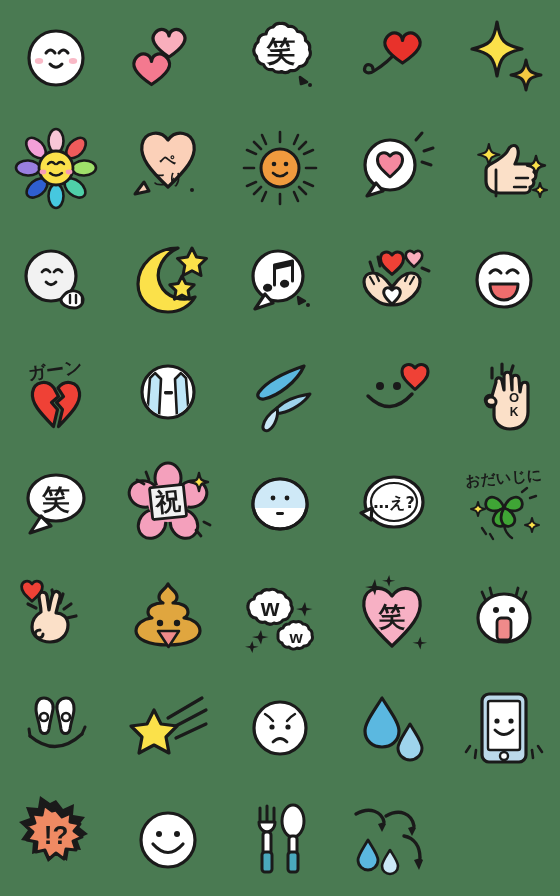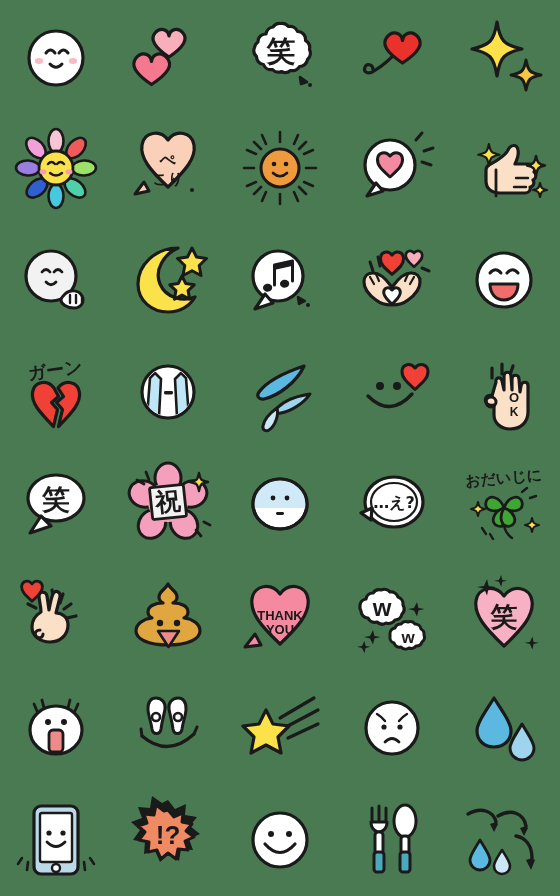--- a/index.html
+++ b/index.html
@@ -373,28 +373,20 @@
 
   <div class="cell" title="Smiling poop">
     <svg width="96" height="96" viewBox="0 0 96 96">
       <path class="sh" stroke-width="3.2" fill="#e0a63f" d="M48 16 c-3 6 -9 7 -9 13 c0 3 2 5 4 6 c-8 0 -15 3 -15 9 c0 3 2 5 4 6 c-9 1 -16 6 -16 13 c0 8 12 14 32 14 c20 0 32 -6 32 -14 c0 -7 -7 -12 -16 -13 c2 -1 4 -3 4 -6 c0 -6 -7 -9 -15 -9 c2 -1 4 -3 4 -6 c0 -6 -6 -7 -9 -13z"></path>
       <circle cx="40" cy="55" r="3.2" fill="#1a1a1a"></circle>
       <circle cx="57" cy="55" r="3.2" fill="#1a1a1a"></circle>
       <path class="sh" stroke-width="2.6" fill="#ef8a8a" d="M38 63 h21 l-10.5 16z"></path>
     </svg>
   </div>
 
-  <div class="cell" title="Thank you heart bubble">
-    <svg width="96" height="96" viewBox="0 0 96 96">
-      <path class="sh" stroke-width="3.2" fill="#f4899f" d="M48 26 c-9 -12 -26 -9 -28 5 c-2 14 9 27 28 45 c19 -18 30 -31 28 -45 c-2 -14 -19 -17 -28 -5z"></path>
-      <path class="sh" stroke-width="3" fill="#f4899f" d="M23 66 l-10 13 l16 -2z"></path>
-      <text x="48" y="52" font-family="'Liberation Sans', sans-serif" font-size="13" font-weight="700" text-anchor="middle" fill="#1a1a1a">THANK</text>
-      <text x="48" y="66" font-family="'Liberation Sans', sans-serif" font-size="13" font-weight="700" text-anchor="middle" fill="#1a1a1a">YOU</text>
-    </svg>
-  </div>
 
   <div class="cell" title="Laughing w cloud bubbles">
     <svg width="96" height="96" viewBox="0 0 96 96">
       <path class="sh" stroke-width="3.2" fill="#ffffff" d="M16 38 a7 7 0 0 1 6 -7 a7 7 0 0 1 7 -6 a7.5 7.5 0 0 1 8 -3 a7.5 7.5 0 0 1 9 2 a7.5 7.5 0 0 1 8 5 a7.5 7.5 0 0 1 5 8 a7.5 7.5 0 0 1 -1 9 a7.5 7.5 0 0 1 -7 6 a7.5 7.5 0 0 1 -9 3 a7.5 7.5 0 0 1 -9 -1 a7.5 7.5 0 0 1 -9 -4 a7 7 0 0 1 -7 -7 a7 7 0 0 1 -1 -5z"></path>
       <text x="38" y="48" font-family="'Liberation Sans', sans-serif" font-size="24" font-weight="700" text-anchor="middle" fill="#1a1a1a">w</text>
       <path class="sh" stroke-width="3" fill="#ffffff" d="M46 66 a5.5 5.5 0 0 1 5 -6 a6 6 0 0 1 6 -4 a6 6 0 0 1 7 -2 a6 6 0 0 1 7 2 a6 6 0 0 1 6 5 a6 6 0 0 1 3 6 a6 6 0 0 1 -2 7 a6 6 0 0 1 -6 4 a6 6 0 0 1 -7 2 a6 6 0 0 1 -8 -1 a6 6 0 0 1 -7 -4 a5.5 5.5 0 0 1 -4 -6z"></path>
       <text x="64" y="75" font-family="'Liberation Sans', sans-serif" font-size="17" font-weight="700" text-anchor="middle" fill="#1a1a1a">w</text>
       <g fill="#1a1a1a">
         <path d="M70 40 l3 -6 l1.5 6 l6 1 l-6 1.5 l-1.5 6 l-3 -6 l-6 -1.5z"></path>
         <path d="M26 68 l3 -6 l1.5 6 l6 1 l-6 1.5 l-1.5 6 l-3 -6 l-6 -1.5z"></path>

